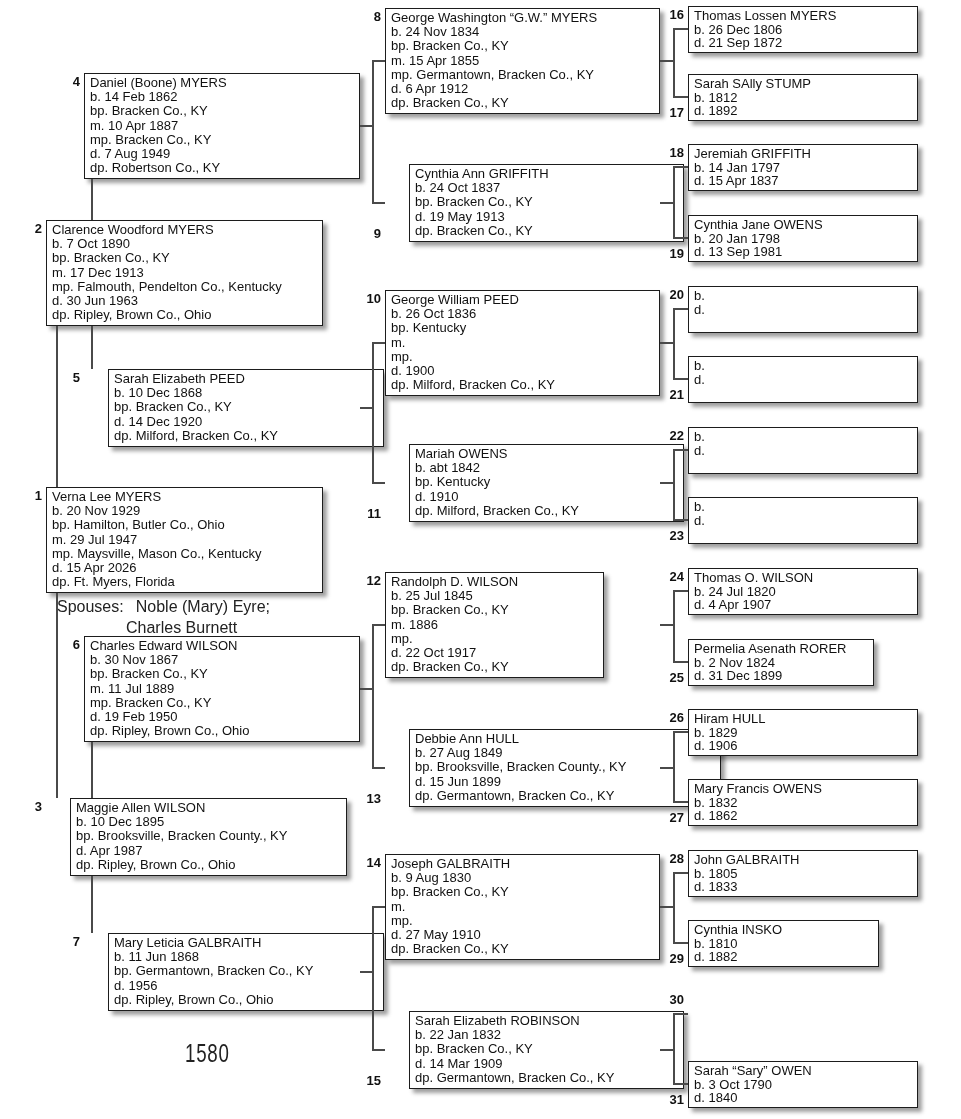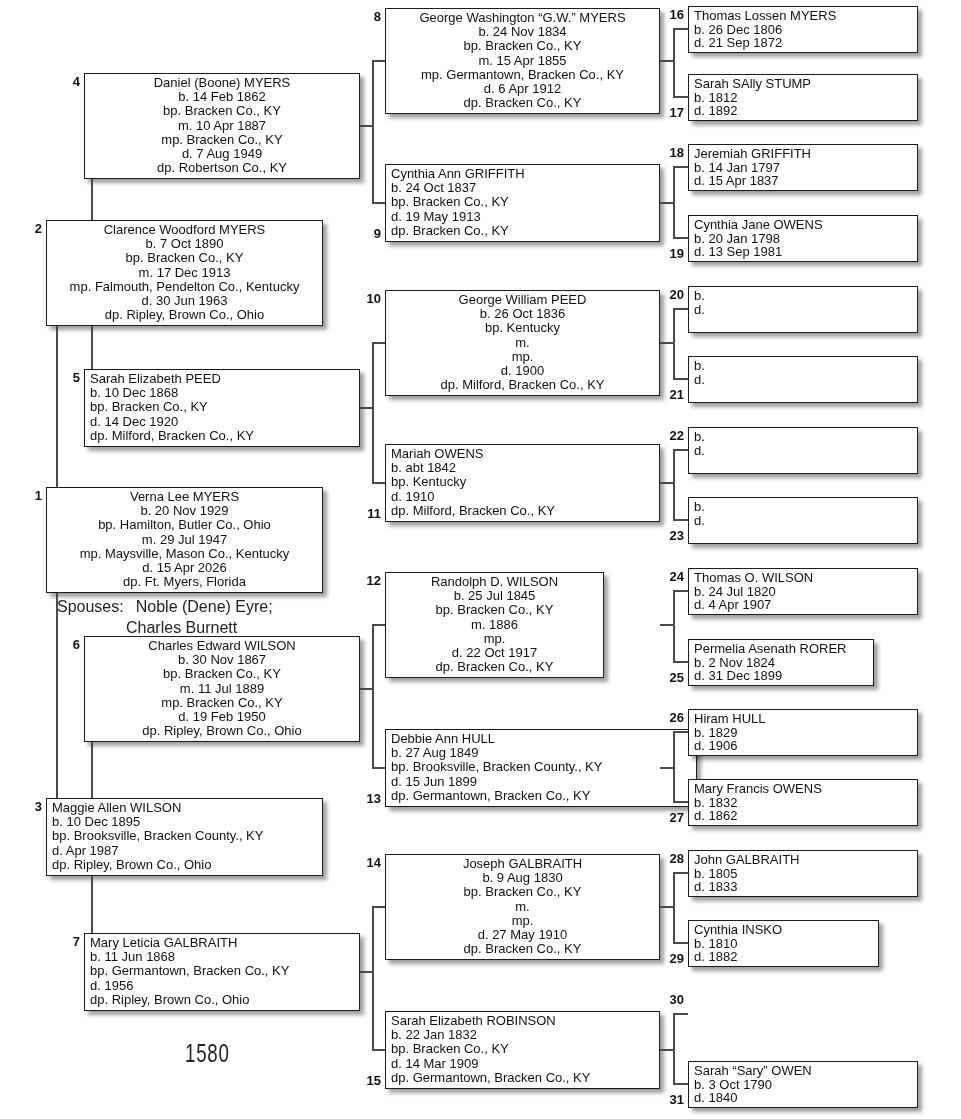--- a/index.html
+++ b/index.html
@@ -1,22 +1,22 @@
 <!DOCTYPE html>
 <html><head>
 <meta charset="utf-8">
 <style>
   html,body{margin:0;padding:0;background:#fff;}
   #chart{position:relative;width:961px;height:1119px;background:#fff;
          font-family:"Liberation Sans","DejaVu Sans",sans-serif;color:#111;}
   .pbox{position:absolute;background:#fff;border:1.5px solid #1c1c1c;
         box-sizing:border-box;box-shadow:4px 4px 4px rgba(0,0,0,0.38);
         padding:2px 5px;font-size:13px;}
-  .b7{height:106px;line-height:14.2px;text-align:center;}
-  .b5{height:78px;line-height:14.2px;}
+  .b7{height:106px;line-height:14.2px;}
+  .b5{height:78px;line-height:14.2px;margin-left:24px;}
   .b3{height:47px;line-height:13.6px;}
   .line{white-space:nowrap;overflow:hidden;}
   .num{position:absolute;width:26px;text-align:right;font-weight:bold;
        font-size:13px;color:#111;}
   .v{position:absolute;width:1.5px;background:#4a4a4a;}
   .h{position:absolute;height:1.5px;background:#4a4a4a;}
   .spouses{position:absolute;left:57px;top:596px;font-size:16px;
            line-height:21px;color:#222;}
   .sp-gap{display:inline-block;width:12px;}
   .sp2{margin-left:69px;}
@@ -64,21 +64,21 @@
     <div class="line">b. 20 Nov 1929</div>
     <div class="line">bp. Hamilton, Butler Co., Ohio</div>
     <div class="line">m. 29 Jul 1947</div>
     <div class="line">mp. Maysville, Mason Co., Kentucky</div>
     <div class="line">d. 15 Apr 2026</div>
     <div class="line">dp. Ft. Myers, Florida</div>
   </div>
   <div class="num" style="left:16px;top:488px">1</div>
 
   <div class="spouses">
-    <div><span>Spouses:</span><span class="sp-gap"></span><span>Noble (Dene) Eyre;</span></div>
+    <div><span>Spouses:</span><span class="sp-gap"></span><span>Noble (Mary) Eyre;</span></div>
     <div class="sp2">Charles Burnett</div>
   </div>
 
   <div class="pbox b7" style="left:84px;top:636px;width:276px">
     <div class="line">Charles Edward WILSON</div>
     <div class="line">b. 30 Nov 1867</div>
     <div class="line">bp. Bracken Co., KY</div>
     <div class="line">m. 11 Jul 1889</div>
     <div class="line">mp. Bracken Co., KY</div>
     <div class="line">d. 19 Feb 1950</div>

